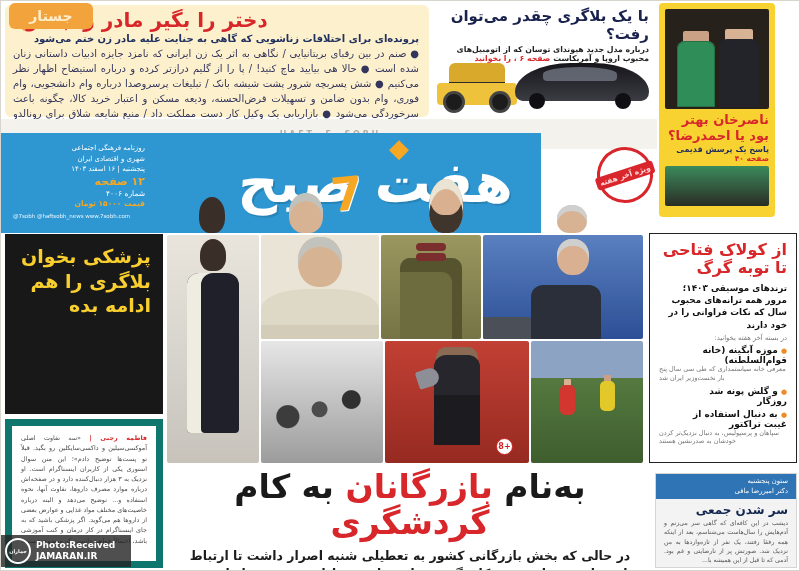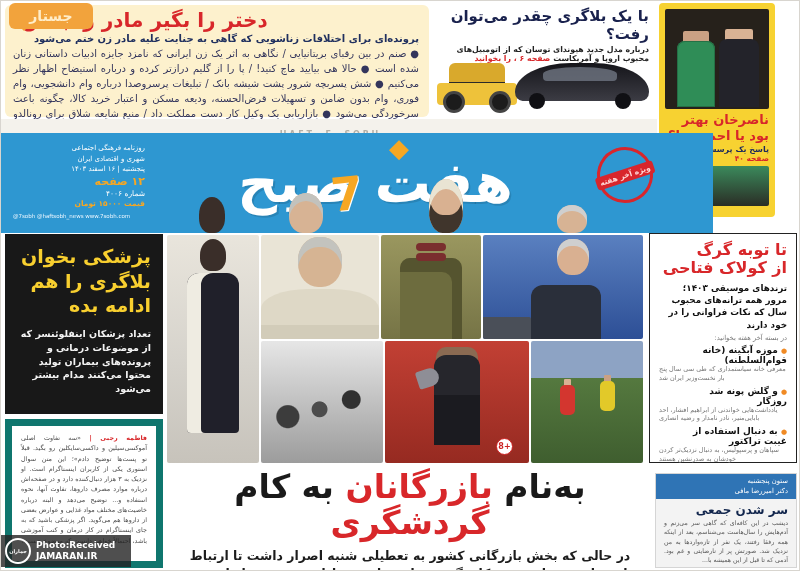--- a/index.html
+++ b/index.html
@@ -57,21 +57,21 @@
   .tr-subline .tm-pageref { font-size:7.5px; }
   .tr-photo2 { width:100%; height:40px; margin-top:3px; border-radius:2px;
                   background:linear-gradient(180deg,#3b8a5c 0%,#2a2d25 100%); }
 
   
   .wm-strip { position:absolute; left:0; top:118px; width:656px; height:30px; background:#f4f2ec;
               color:#b3afa6; font-size:8px; font-weight:bold; letter-spacing:0;
               display:flex; align-items:center; justify-content:space-around; }
 
   
-  .masthead { position:absolute; left:0; top:132px; width:712px; height:100px; background:#2e97d1; }
+  .masthead { position:absolute; left:0; top:132px; width:540px; height:100px; background:#2e97d1; }
   .mh-info { position:absolute; left:12px; top:10px; width:132px; direction:rtl; text-align:right; color:#fff; }
   .mh-info .l1 { font-size:7px; line-height:1.5; }
   .mh-info .date { font-size:7px; margin-top:1px; }
   .mh-info .pages { font-size:11px; font-weight:bold; color:#f6a723; margin-top:2px; }
   .mh-info .issue { font-size:7.5px; margin-top:1px; }
   .mh-info .price { font-size:7.5px; font-weight:bold; color:#f6a723; margin-top:1px; }
   .mh-info .social { font-size:5.5px; color:#eaf6ff; margin-top:5px; direction:ltr; text-align:left; }
   .mh-logo { position:absolute; left:160px; top:2px; width:430px; height:96px; color:#fff;
              font-size:56px; font-weight:bold; text-align:center; direction:rtl;
              transform:skewX(-4deg); text-shadow:2px 2px 0 rgba(0,0,0,.12); line-height:96px; }
@@ -239,53 +239,51 @@
     </div>
   </div>
 
   <div class="head head-woman"></div>
   <div class="head head-oldman"></div>
   <div class="head head-soldier"></div>
   <div class="head head-official"></div>
 
   <div class="black-box">
     <div class="bb-headline">پزشکی بخوان بلاگری را هم ادامه بده</div>
-    <div class="bb-sub">تعداد پزشکان اینفلوئنسر که از موضوعات درمانی و پرونده‌های بیماران تولید محتوا می‌کنند مدام بیشتر می‌شود</div>
   </div>
 
   <div class="photo p-woman"></div>
   <div class="photo p-oldman"></div>
   <div class="photo p-soldier"></div>
   <div class="photo p-official"></div>
   <div class="photo p-bw"></div>
   <div class="photo p-rapper">
     <span class="badge-8">8+</span>
   </div>
   <div class="photo p-football"></div>
 
   <div class="right-box">
     <div class="rb-headline">
+      <div>از کولاک فتاحی</div>
       <div>تا توبه گرگ</div>
-      <div>از کولاک فتاحی</div>
     </div>
     <div class="rb-sub">ترندهای موسیقی ۱۴۰۳؛ مرور همه ترانه‌های محبوب سال که نکات فراوانی را در خود دارند</div>
     <div class="rb-lead">در بسته آخر هفته بخوانید:</div>
     <div class="rb-item">
       <div class="t">
         <span class="blt">●</span>
         <span>موزه آبگینه (خانه قوام‌السلطنه)</span>
       </div>
       <div class="d">معرفی خانه سیاستمداری که طی سی سال پنج بار نخست‌وزیر ایران شد</div>
     </div>
     <div class="rb-item">
       <div class="t">
         <span class="blt">●</span>
         <span>و گلش پونه شد روزگار</span>
       </div>
-      <div class="d">یادداشت‌هایی خواندنی از ابراهیم افشار، احد بابایی‌منیر، نادر نامدار و رضیه انصاری</div>
     </div>
     <div class="rb-item">
       <div class="t">
         <span class="blt">●</span>
         <span>به دنبال استفاده از غیبت تراکتور</span>
       </div>
       <div class="d">سپاهان و پرسپولیس، به دنبال نزدیک‌تر کردن خودشان به صدرنشین هستند</div>
     </div>
   </div>
 

